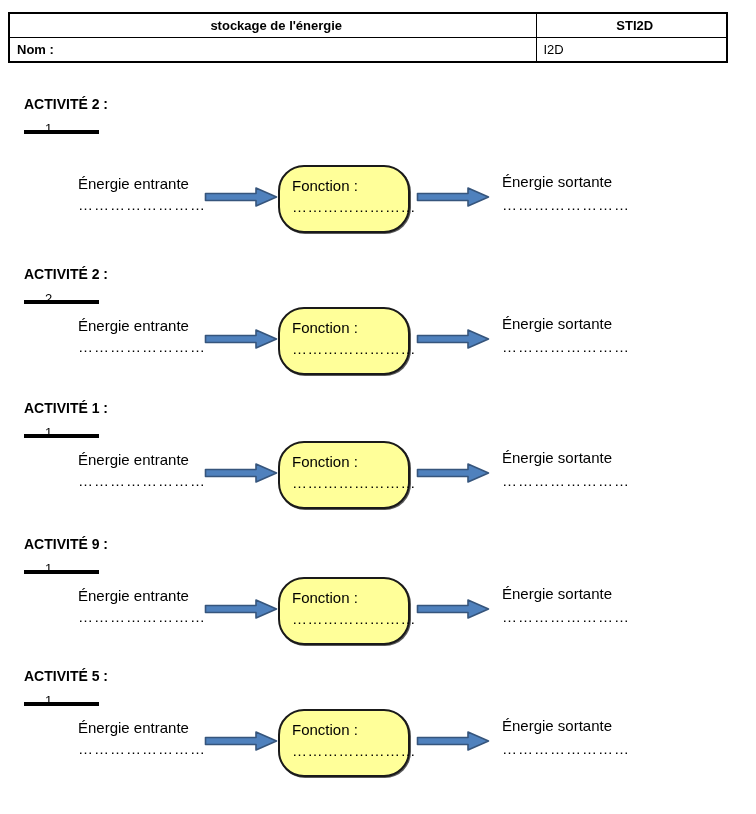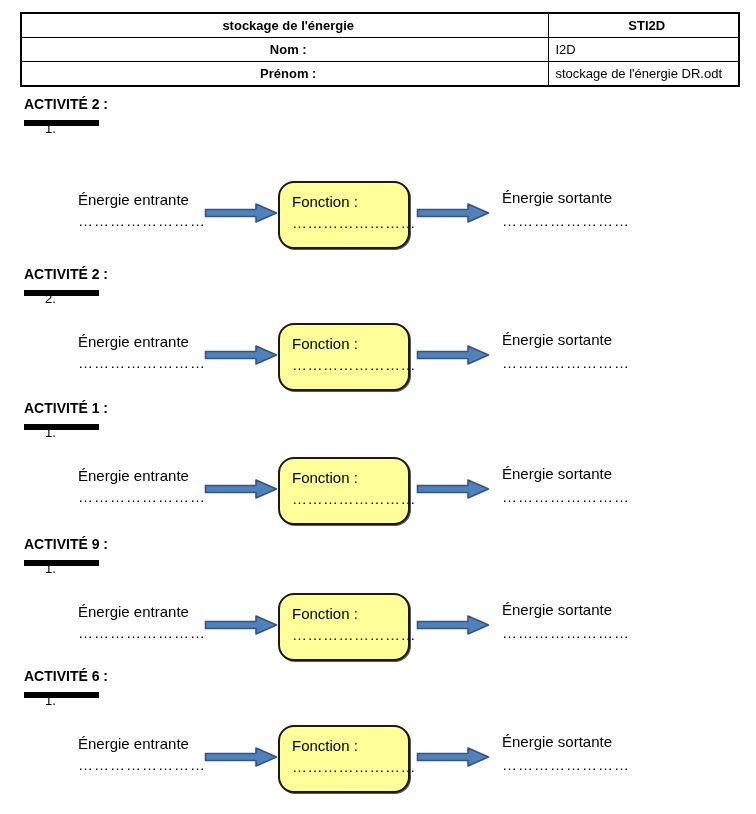--- a/index.html
+++ b/index.html
@@ -9,67 +9,67 @@
     height: 814px;
     background: #ffffff;
     font-family: "Liberation Sans", sans-serif;
     color: #000;
     overflow: hidden;
   }
 
   
   table.header-table {
     position: absolute;
-    left: 20px;
+    left: 8px;
     top: 12px;
     width: 718px;
     border-collapse: collapse;
     border: 2.5px solid #000;
     table-layout: fixed;
   }
   table.header-table td {
     border: 1.5px solid #000;
     font-size: 13px;
     padding: 0 0 0 7px;
     height: 23px;
     vertical-align: middle;
     overflow: hidden;
     white-space: nowrap;
   }
   td.cell-title { font-weight: bold; text-align: center; padding: 0; }
-  td.cell-label { font-weight: bold; text-align: center; }
+  td.cell-label { font-weight: bold; }
 
   
   .section { position: absolute; left: 0; width: 756px; height: 170px; }
   .heading { position: absolute; left: 24px; top: 0; font-size: 14px; font-weight: bold; white-space: pre; }
-  .heading .hd-label { border-bottom: 6px solid #000000; padding-bottom: 8px; }
+  .heading .hd-label { border-bottom: 4px solid #000000; padding-bottom: 18px; }
   .item-number { position: absolute; left: 45px; top: 25px; font-size: 13px; }
 
-  .diagram { position: absolute; left: 0; top: 41px; width: 682px; height: 80px; margin-top: 16px; }
+  .diagram { position: absolute; left: 0; top: 41px; width: 682px; height: 80px; }
   .section.spaced .diagram { top: 69px; }
 
   .dg-label { position: absolute; font-size: 15px; white-space: nowrap; }
   .dg-dots  { position: absolute; font-size: 15px; letter-spacing: 1px; white-space: nowrap; }
 
   .label-in  { left: 78px;  top: 10px; }
   .dots-in   { left: 78px;  top: 31px; }
   .label-out { left: 502px; top: 8px;  }
   .dots-out  { left: 502px; top: 31px; }
 
   .arrow { position: absolute; top: 21px; width: 74px; height: 22px; }
   .arrow-1 { left: 204px; }
   .arrow-2 { left: 416px; }
 
   .fn-box {
     position: absolute;
     left: 278px; top: 0;
     width: 128px; height: 64px;
     background: var(--box_fill, #FFFF99);
     border: 2px solid var(--box_border, #000);
-    border-radius: 16px;
+    border-radius: 26px;
     box-shadow: 1px 1px 0 rgba(0,0,0,0.65);
   }
   .fn-box .box-label { position: absolute; left: 12px; top: 10px; font-size: 15px; white-space: nowrap; }
   .fn-box .box-dots  { position: absolute; left: 12px; top: 31px; font-size: 15px; letter-spacing: 0.5px; white-space: nowrap; }
 </style>
 </head>
 <body>
 
 <div class="page">
 
@@ -80,24 +80,20 @@
       </colgroup>
     <tbody>
         <tr>
       <td class="cell-title">stockage de l'énergie</td>
       <td class="cell-title">STI2D</td>
     </tr>
     <tr>
       <td class="cell-label">Nom :</td>
       <td>I2D</td>
     </tr>
-    <tr>
-      <td class="cell-label">Prénom :</td>
-      <td>stockage de l'énergie DR.odt</td>
-    </tr>
   </tbody>
     </table>
 
   <div id="sections-host">
     <div class="section spaced" style="top: 96px;">
       <div class="heading"><span class="hd-label">ACTIVITÉ 2</span><span> :</span></div>
       <div class="item-number">1.</div>
       <div class="diagram">
         <div class="dg-label label-in">Énergie entrante</div>
         <div class="dg-dots  dots-in">……………………</div>
@@ -173,21 +169,21 @@
         </div>
         <svg class="arrow arrow-2" viewBox="0 0 74 22">
           <path d="M1.5,7.5 H52 V2 L72.5,11 L52,20 V14.5 H1.5 Z" fill="var(--arrow_fill,#4F81BD)" stroke="var(--arrow_stroke,#36557C)" stroke-width="1.6" stroke-linejoin="round"></path>
         </svg>
         <div class="dg-label label-out">Énergie sortante</div>
         <div class="dg-dots  dots-out">……………………</div>
       </div>
     </div>
 
     <div class="section" style="top: 668px;">
-      <div class="heading"><span class="hd-label">ACTIVITÉ 6</span><span> :</span></div>
+      <div class="heading"><span class="hd-label">ACTIVITÉ 5</span><span> :</span></div>
       <div class="item-number">1.</div>
       <div class="diagram">
         <div class="dg-label label-in">Énergie entrante</div>
         <div class="dg-dots  dots-in">……………………</div>
         <svg class="arrow arrow-1" viewBox="0 0 74 22">
           <path d="M1.5,7.5 H52 V2 L72.5,11 L52,20 V14.5 H1.5 Z" fill="var(--arrow_fill,#4F81BD)" stroke="var(--arrow_stroke,#36557C)" stroke-width="1.6" stroke-linejoin="round"></path>
         </svg>
         <div class="fn-box">
           <div class="box-label">Fonction :</div>
           <div class="box-dots">……………………</div>

